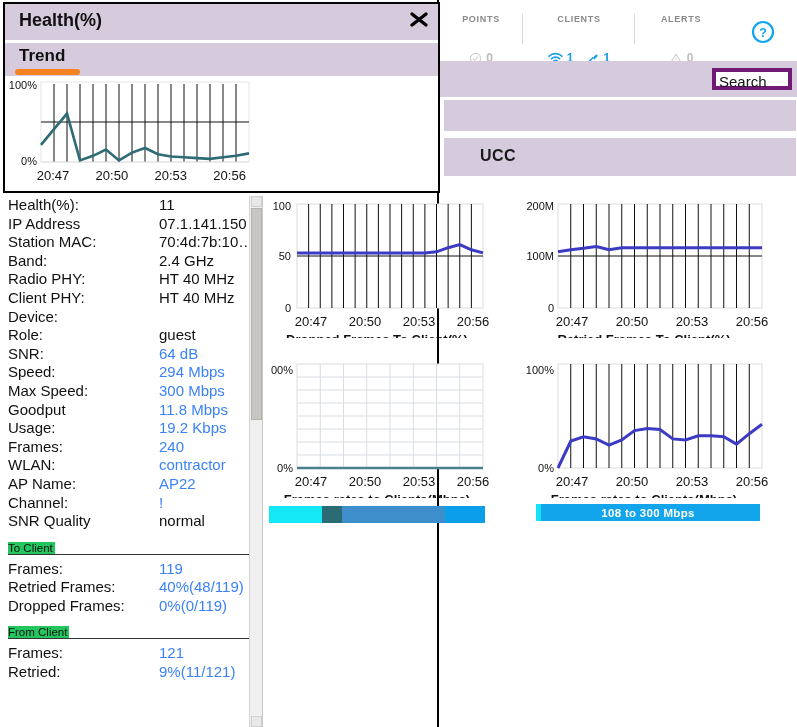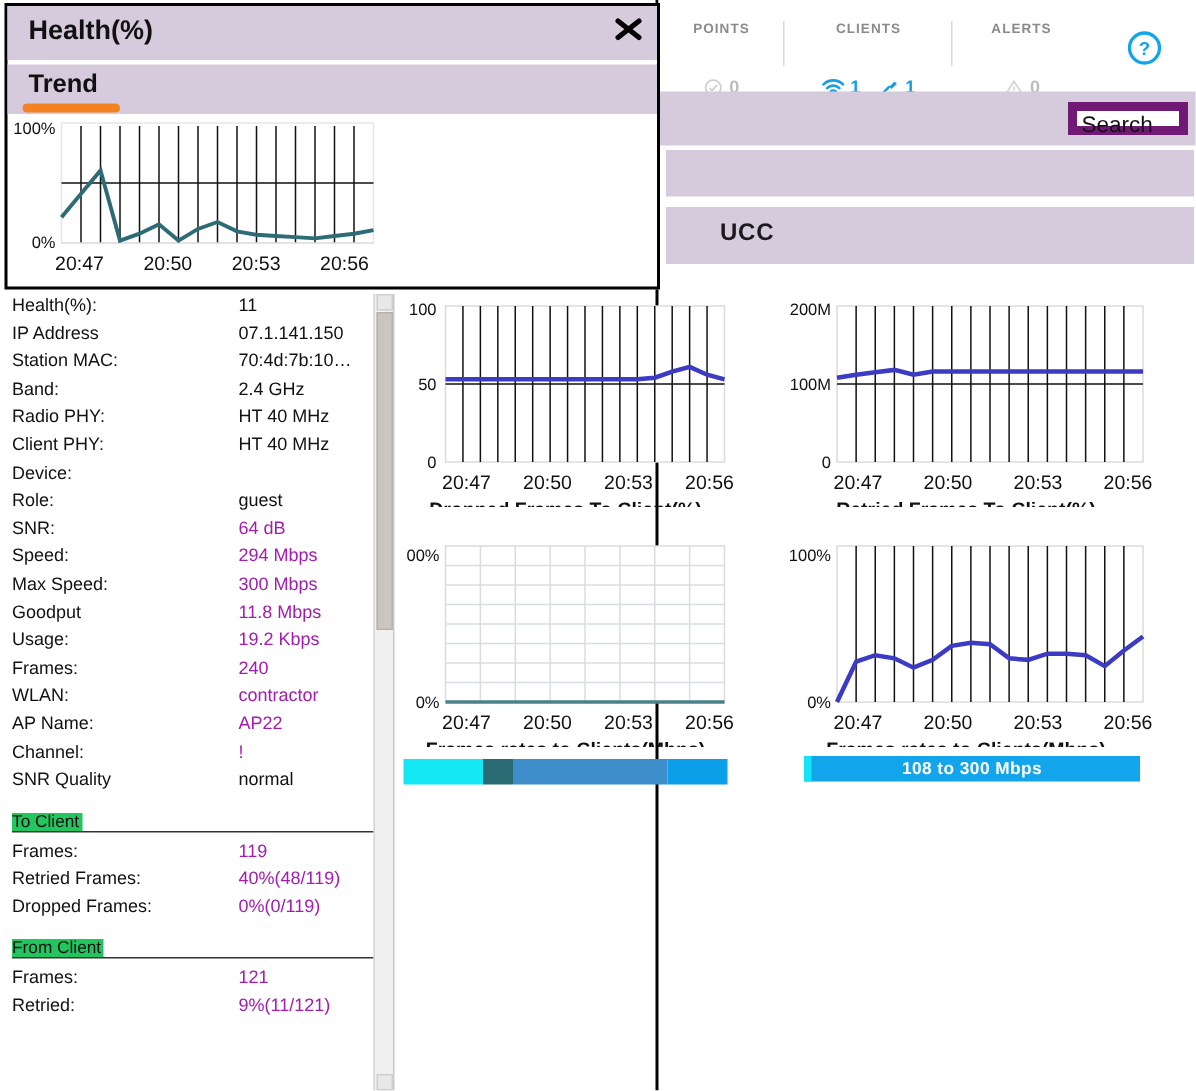--- a/index.html
+++ b/index.html
@@ -46,21 +46,21 @@
   .stat-num.active { color:#1a9ee0; }
   .ico { display:inline-block; line-height:0; }
   #help-icon { position:absolute; right:24px; top:20px; cursor:pointer; }
 
   .mauve-bar {
     position:absolute; background:#d6cbdc;
   }
   #search-bar { left:0; top:61px; width:360px; height:36px; }
   #search-box {
     position:absolute; right:7px; top:7px; width:80px; height:22px;
-    border:6px solid #701a75; background:#fff;
+    border:4px solid #701a75; background:#fff;
     font-size:15px; color:#111; padding-left:3px; line-height:20px;
     font-family:"Liberation Sans", sans-serif;
   }
   #blank-bar { left:5px; top:100px; width:352px; height:31px; }
   #ucc-bar   { left:5px; top:138px; width:352px; height:38px;padding-left:12px; }
   #ucc-label {
     position:absolute; left:36px; top:9px;
     font-size:16px; font-weight:bold; color:#1a1a1a; letter-spacing:.5px;
   }
 
@@ -90,24 +90,24 @@
     position:absolute; left:10px; top:26px; width:65px; height:6px;
     background:#f58220; border-radius:3px;
   }
   #trend-chart { position:absolute; left:4px; top:72px; width:250px; height:113px; }
 
   
   #details {
     position:absolute; left:0; top:196px; width:262px; height:531px;
     background:#ffffff; overflow:hidden;
   }
-  .kv { position:relative; height:18.6px; font-size:12px; color:#111; }
+  .kv { position:relative; height:18.6px; font-size:15px; color:#111; }
   .kv .k { position:absolute; left:8px; top:0; white-space:nowrap; }
   .kv .v { position:absolute; left:159px; top:0; white-space:nowrap; }
-  .v.blue { color:#a21caf; }
+  .v.blue { color:#3b82f6; }
   .sec-head {
     position:relative; height:19px; margin-top:10px;
   }
   .sec-head .t {
     position:absolute; left:8px; top:1px; font-size:11.5px; color:#111;
     background:#22c55e; padding-right:2px; z-index:2;
   }
   .sec-head .rule {
     position:absolute; left:8px; right:10px; top:13px; height:1px; background:#333;
   }

